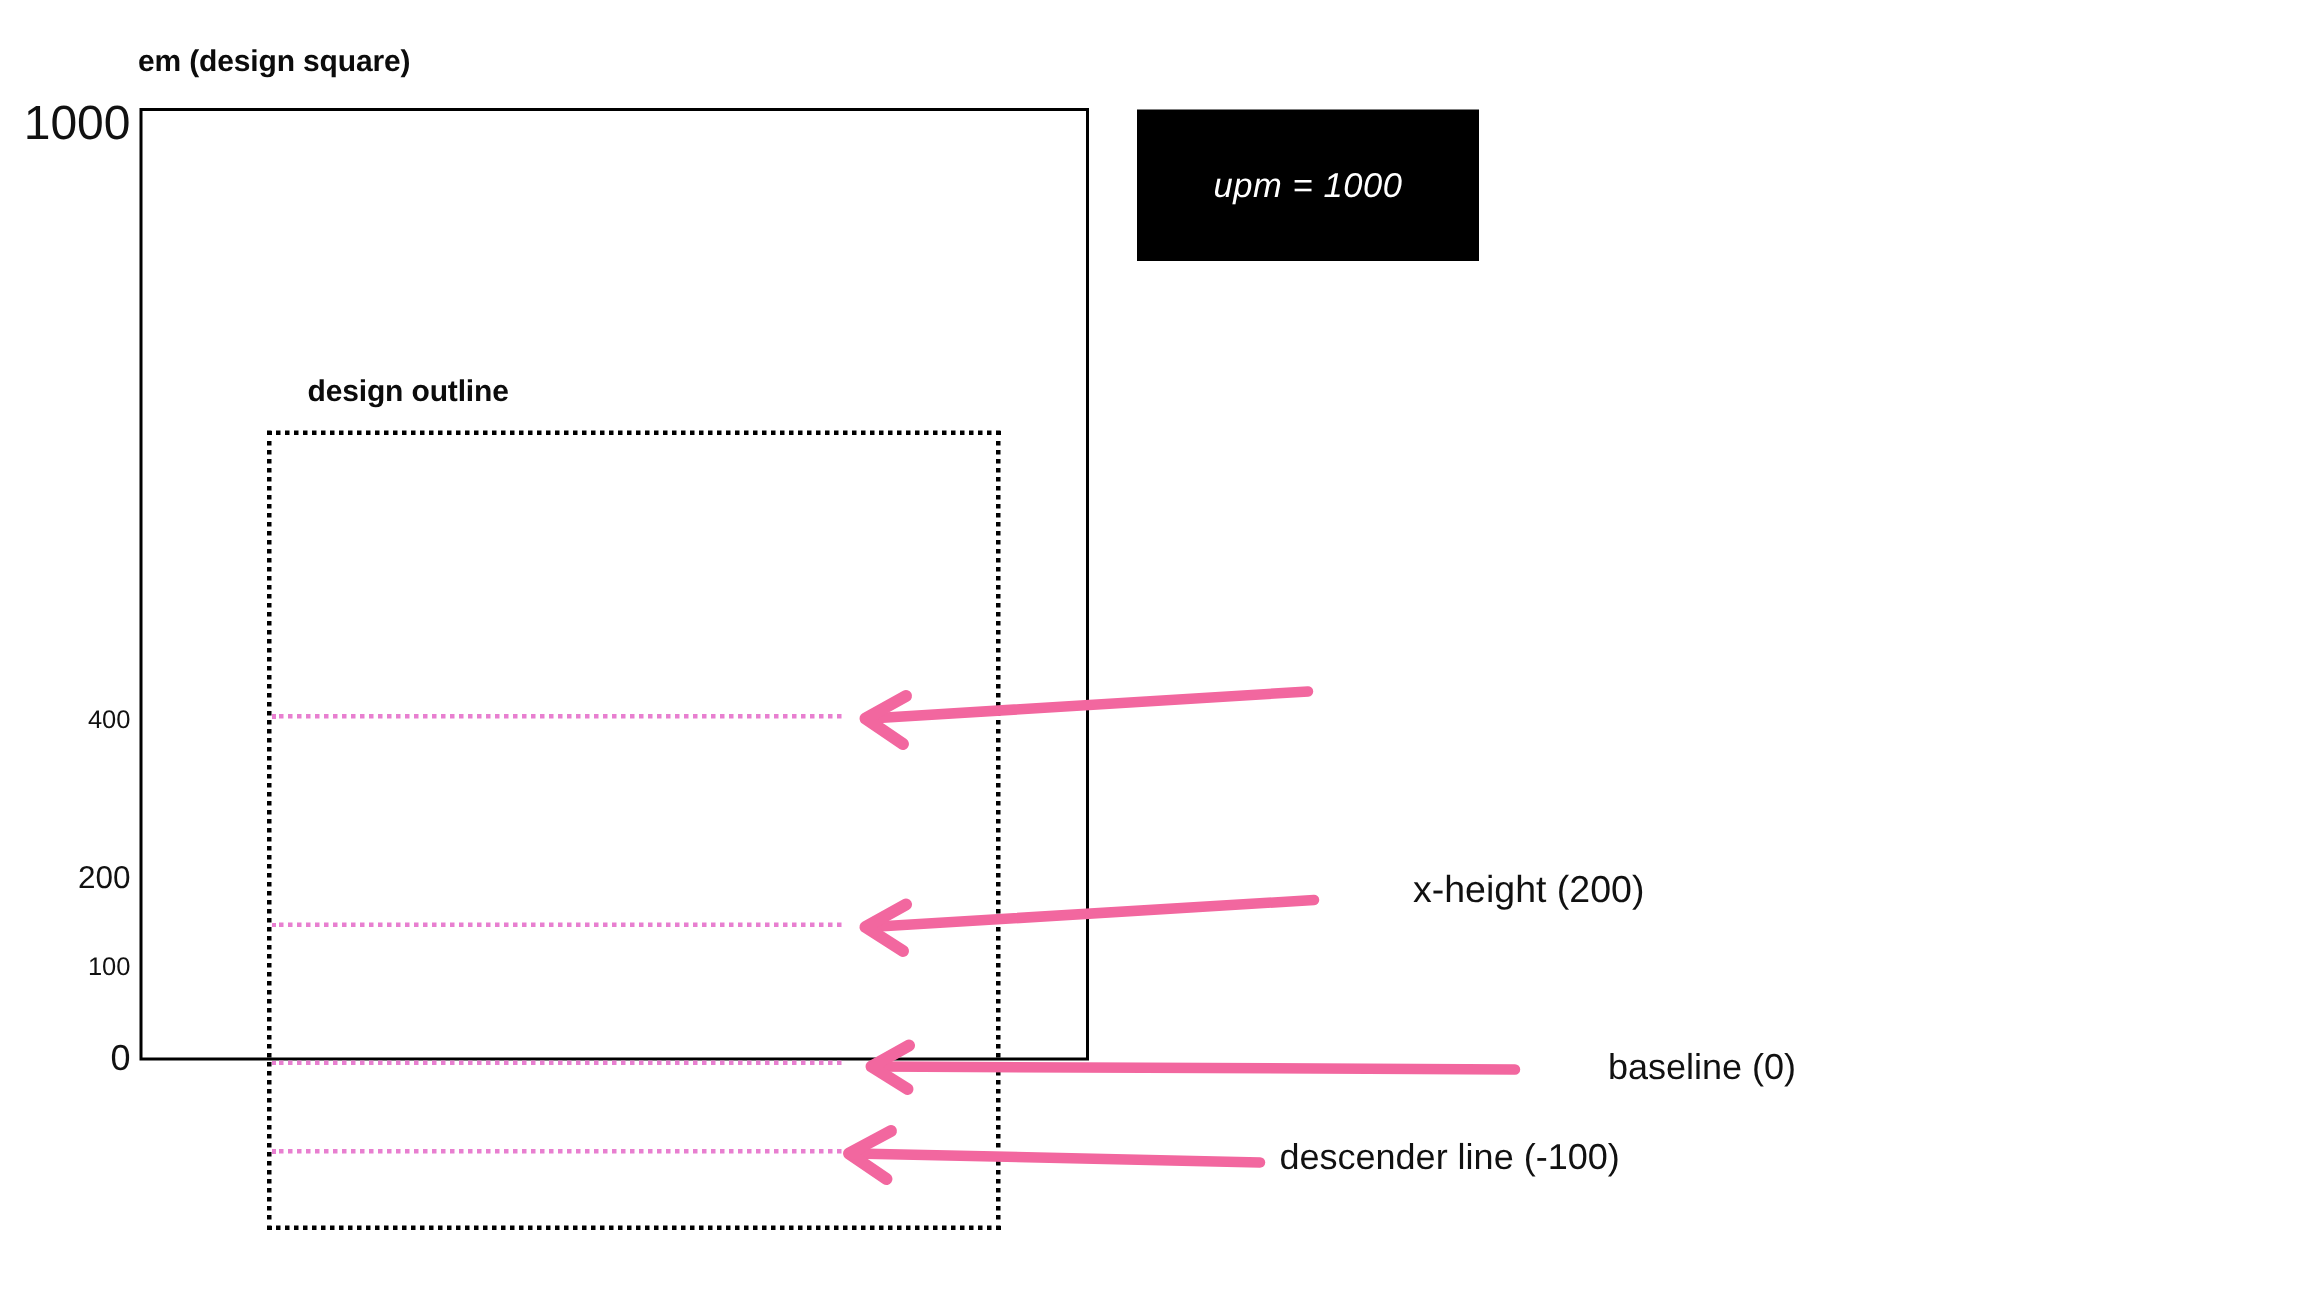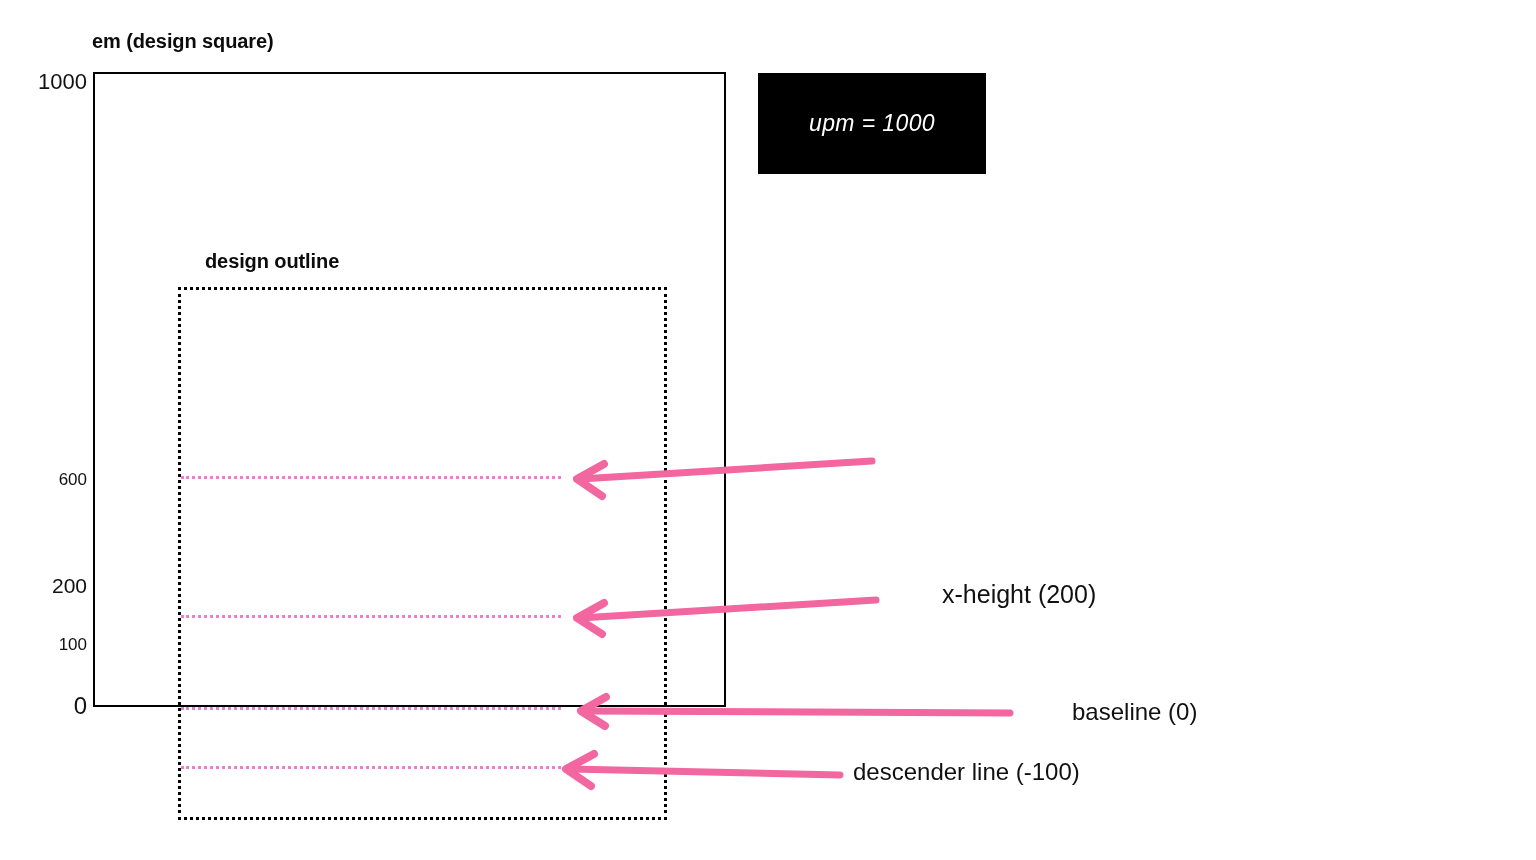--- a/index.html
+++ b/index.html
@@ -39,21 +39,21 @@
   }
 
   
   .tick {
     position: absolute;
     color: #111111;
     text-align: right;
     white-space: nowrap;
     transform: translateY(-50%);
   }
-  #tick-1000 { right: 1449px; top: 82px; font-size: 22px; text-align: right; }
+  #tick-1000 { right: 1449px; top: 82px; font-size: 32px; text-align: right; }
   #tick-400  { right: 1449px; top: 480px; font-size: 17px; }
   #tick-200  { right: 1449px; top: 586px; font-size: 21px; }
   #tick-100  { right: 1449px; top: 645px; font-size: 17px; }
   #tick-0    { right: 1449px; top: 706px; font-size: 24px; }
 
   
   #em-square {
     position: absolute;
     left: 93px;
     top: 72px;
@@ -143,21 +143,21 @@
 
   <div class="title-bold" id="em-title">em (design square)</div>
 
   <div id="em-square"></div>
 
   <div class="title-bold" id="glyph-title">design outline</div>
 
   <div id="glyph-box"></div>
 
   <div class="tick" id="tick-1000">1000</div>
-  <div class="tick" id="tick-400">600</div>
+  <div class="tick" id="tick-400">400</div>
   <div class="tick" id="tick-200">200</div>
   <div class="tick" id="tick-100">100</div>
   <div class="tick" id="tick-0">0</div>
 
   <div class="metric-line" id="line-ascender"></div>
   <div class="metric-line" id="line-xheight"></div>
   <div class="metric-line" id="line-baseline"></div>
   <div class="metric-line" id="line-descender"></div>
 
   <svg class="arrow-svg" style="left:0; top:0;" width="1536" height="860">

